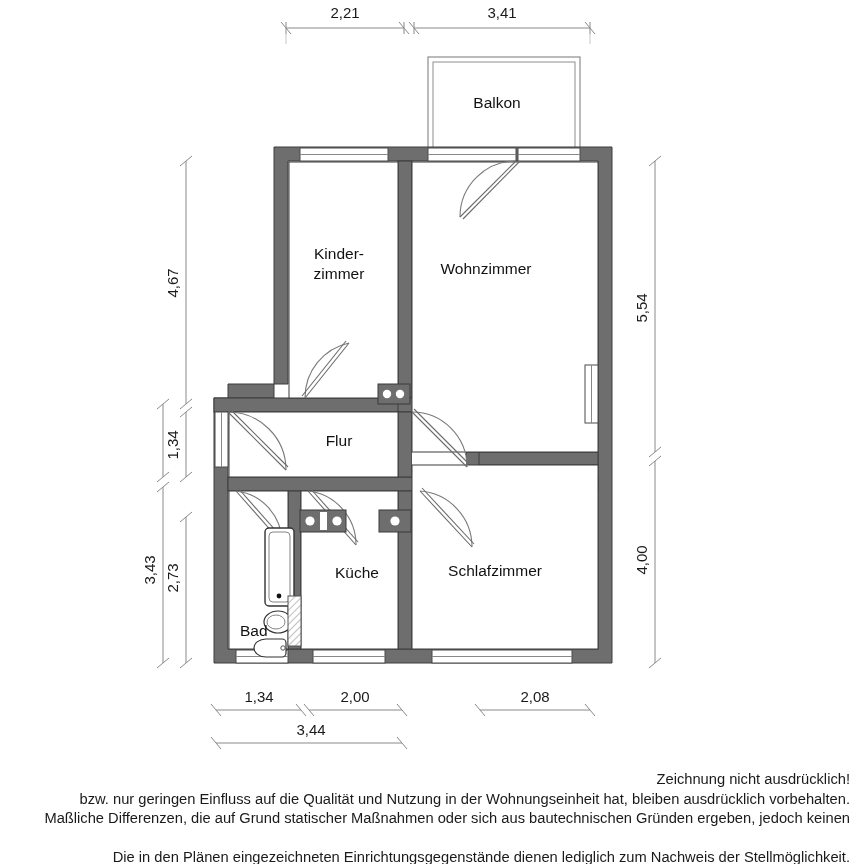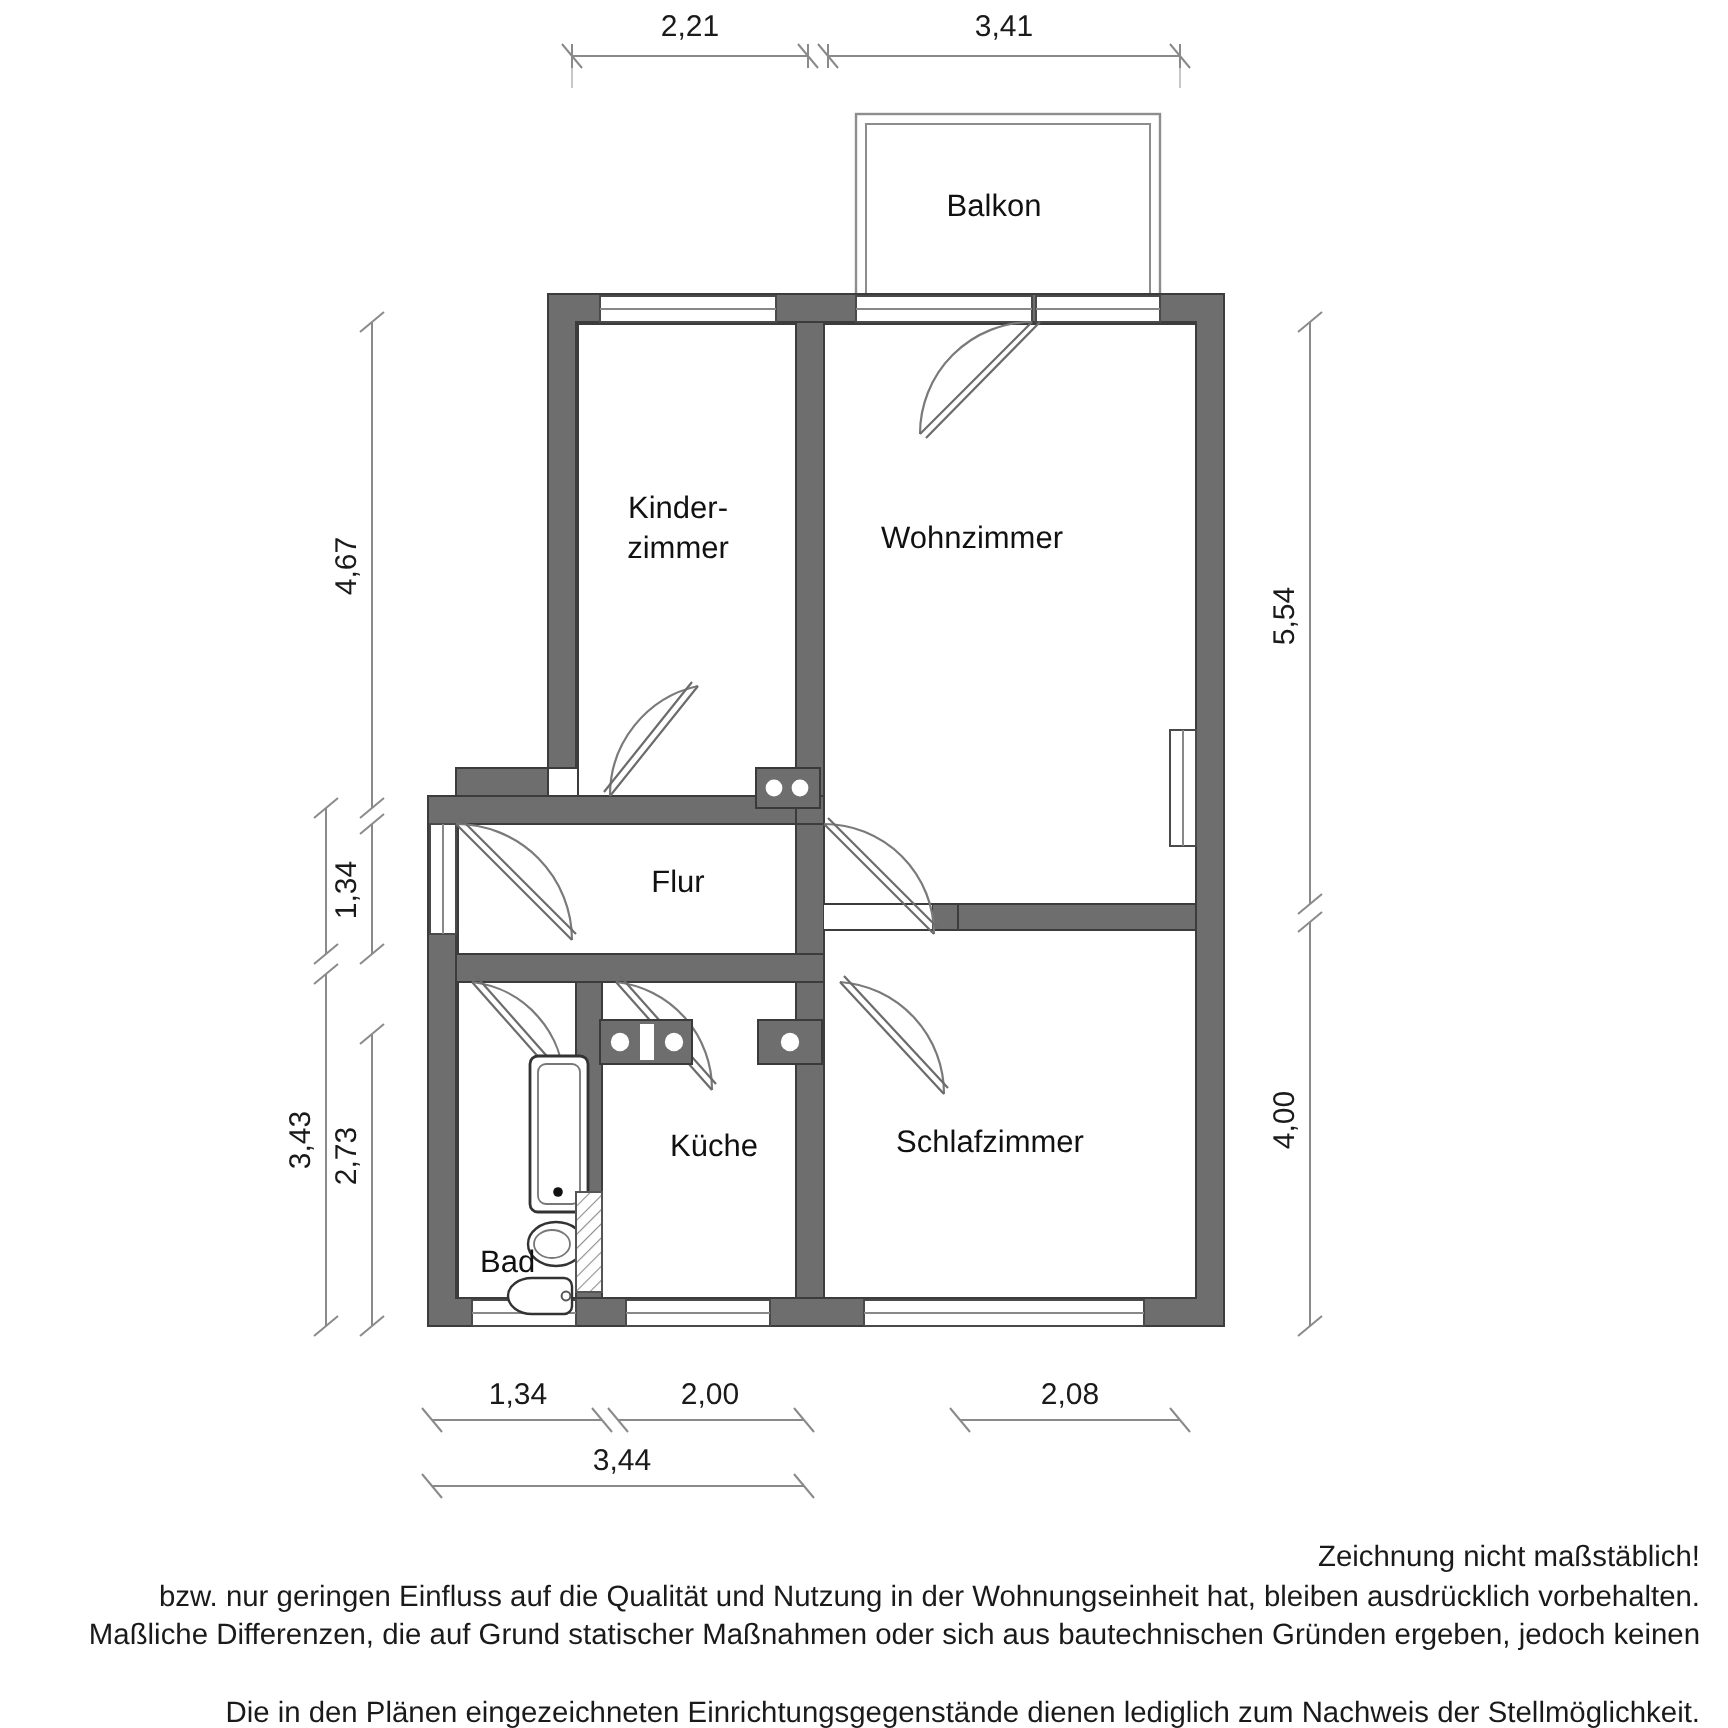--- a/index.html
+++ b/index.html
@@ -268,20 +268,20 @@
       <text class="roomtext" x="339" y="279" text-anchor="middle">zimmer</text>
       <text class="roomtext" x="486" y="274" text-anchor="middle">Wohnzimmer</text>
       <text class="roomtext" x="339" y="446" text-anchor="middle">Flur</text>
       <text class="roomtext" x="357" y="578" text-anchor="middle">Küche</text>
       <text class="roomtext" x="495" y="576" text-anchor="middle">Schlafzimmer</text>
       <text class="roomtext" x="240" y="636" text-anchor="start">Bad</text>
     </g>
   </svg>
 
   <div class="notes">
-    <p>Zeichnung nicht maßstäblich!</p>
+    <p>Zeichnung nicht ausdrücklich!</p>
     <p>bzw. nur geringen Einfluss auf die Qualität und Nutzung in der Wohnungseinheit hat, bleiben ausdrücklich vorbehalten.</p>
     <p>Maßliche Differenzen, die auf Grund statischer Maßnahmen oder sich aus bautechnischen Gründen ergeben, jedoch keinen</p>
     <div class="gap"></div>
     <p>Die in den Plänen eingezeichneten Einrichtungsgegenstände dienen lediglich zum Nachweis der Stellmöglichkeit.</p>
   </div>
 
 </div>
 
 </body></html>

